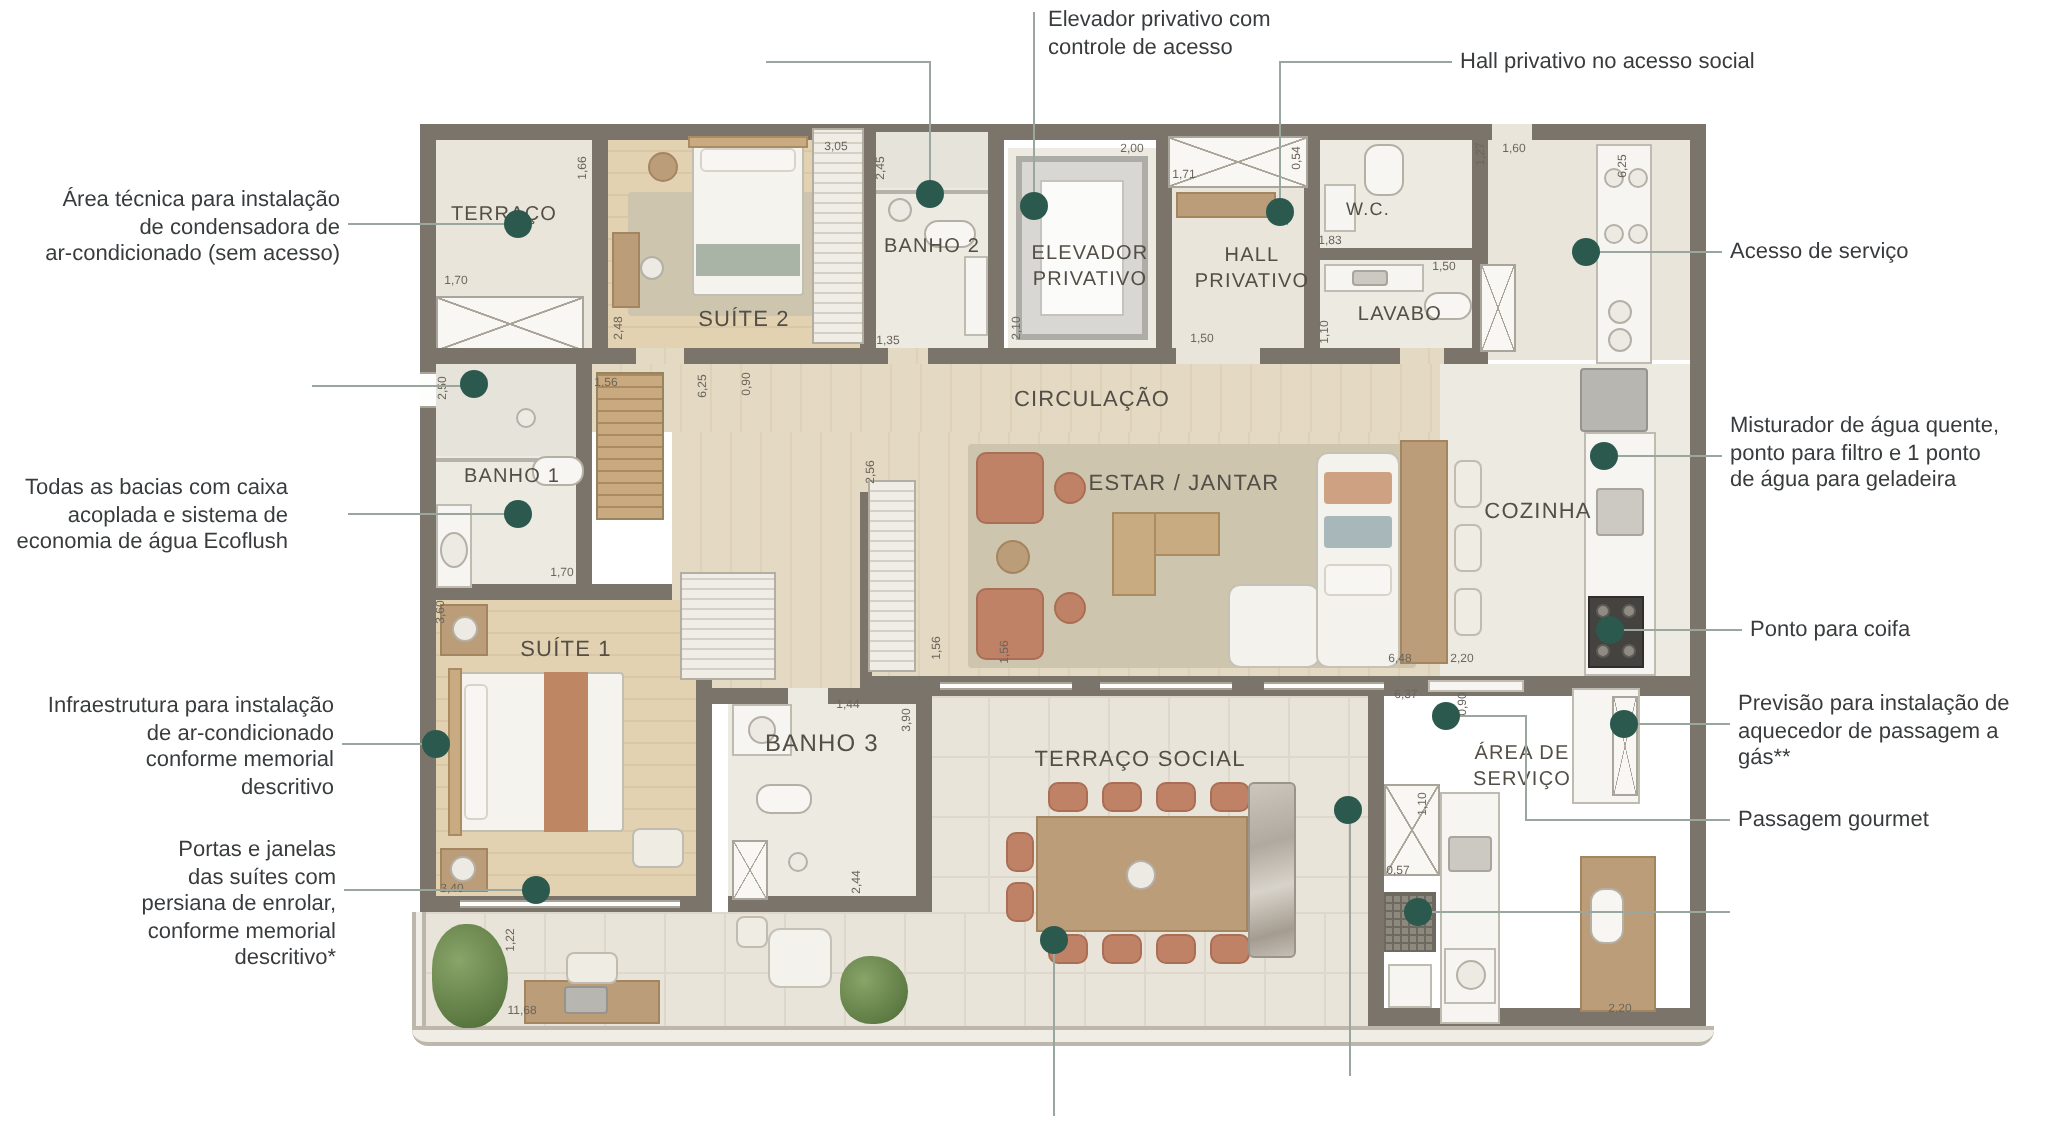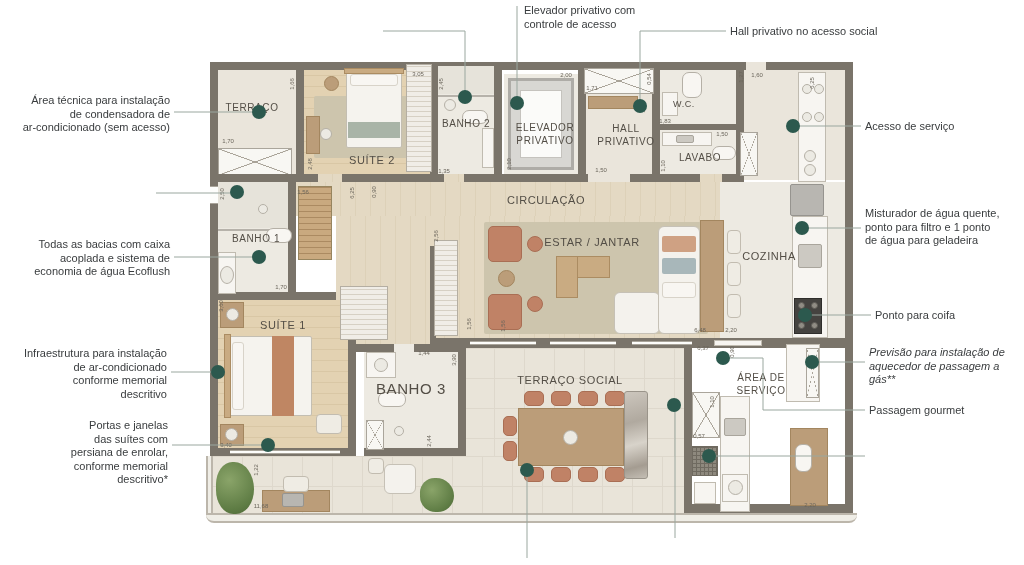--- a/index.html
+++ b/index.html
@@ -247,21 +247,21 @@
 PRIVATIVO</div>
       <div class="room" style="left: 626px; top: 135px; font-size: 10px;">HALL
 PRIVATIVO</div>
       <div class="room" style="left: 684px; top: 105px; font-size: 9px;">W.C.</div>
       <div class="room" style="left: 700px; top: 158px; font-size: 10px;">LAVABO</div>
       <div class="room" style="left: 546px; top: 201px; font-size: 11px;">CIRCULAÇÃO</div>
       <div class="room" style="left: 592px; top: 243px; font-size: 11px;">ESTAR / JANTAR</div>
       <div class="room" style="left: 769px; top: 257px; font-size: 11px;">COZINHA</div>
       <div class="room" style="left: 256px; top: 239px; font-size: 10px;">BANHO 1</div>
       <div class="room" style="left: 283px; top: 326px; font-size: 11px;">SUÍTE 1</div>
-      <div class="room" style="left: 411px; top: 389px; font-size: 15px;">BANHO 3</div>
+      <div class="room" style="left: 411px; top: 372px; font-size: 12px;">BANHO 3</div>
       <div class="room" style="left: 570px; top: 381px; font-size: 11px;">TERRAÇO SOCIAL</div>
       <div class="room" style="left: 761px; top: 384px; font-size: 10px;">ÁREA DE
 SERVIÇO</div>
       <div class="dim" style="left: 228px; top: 141px;">1,70</div>
       <div class="dim v" style="left: 292px; top: 84px;">1,66</div>
       <div class="dim" style="left: 418px; top: 74px;">3,05</div>
       <div class="dim v" style="left: 441px; top: 84px;">2,45</div>
       <div class="dim v" style="left: 310px; top: 164px;">2,48</div>
       <div class="dim" style="left: 444px; top: 171px;">1,35</div>
       <div class="dim v" style="left: 509px; top: 164px;">2,10</div>
@@ -329,37 +329,37 @@
       <polyline points="865,456 709,456" class="leader" stroke="#9aa79f"></polyline>
       <circle cx="709" cy="456" r="7" fill="#2c594e"></circle>
       <polyline points="675,538 675,405" class="leader" stroke="#9aa79f"></polyline>
       <circle cx="674" cy="405" r="7" fill="#2c594e"></circle>
       <polyline points="527,558 527,470" class="leader" stroke="#9aa79f"></polyline>
       <circle cx="527" cy="470" r="7" fill="#2c594e"></circle>
     </svg>
     <div class="ann right" style="right: 854px; top: 94px;">Área técnica para instalação
 de condensadora de
 ar-condicionado (sem acesso)</div>
-    <div class="ann right" style="right: 854px; top: 238px;">Todas as bacias com caixa
+    <div class="ann right" style="right: 880px; top: 238px;">Todas as bacias com caixa
 acoplada e sistema de
 economia de água Ecoflush</div>
     <div class="ann right" style="right: 857px; top: 347px;">Infraestrutura para  instalação
 de ar-condicionado
 conforme memorial
 descritivo</div>
     <div class="ann right" style="right: 856px; top: 419px;">Portas e janelas
 das suítes  com
 persiana de enrolar,
 conforme memorial
 descritivo*</div>
     <div class="ann left" style="left: 524px; top: 4px;">Elevador privativo com
 controle de acesso</div>
     <div class="ann left" style="left: 730px; top: 25px;">Hall privativo no acesso social</div>
     <div class="ann left" style="left: 865px; top: 120px;">Acesso de serviço</div>
     <div class="ann left" style="left: 865px; top: 207px;">Misturador de água quente,
 ponto para filtro e 1 ponto
 de água para geladeira</div>
     <div class="ann left" style="left: 875px; top: 309px;">Ponto para coifa</div>
-    <div class="ann left" style="left: 869px; top: 346px; font-style: italic;">Previsão para instalação de
+    <div class="ann left" style="left: 869px; top: 346px;">Previsão para instalação de
 aquecedor de passagem a
 gás**</div>
     <div class="ann left" style="left: 869px; top: 404px;">Passagem gourmet</div>
   </div>
 
 </body></html>

